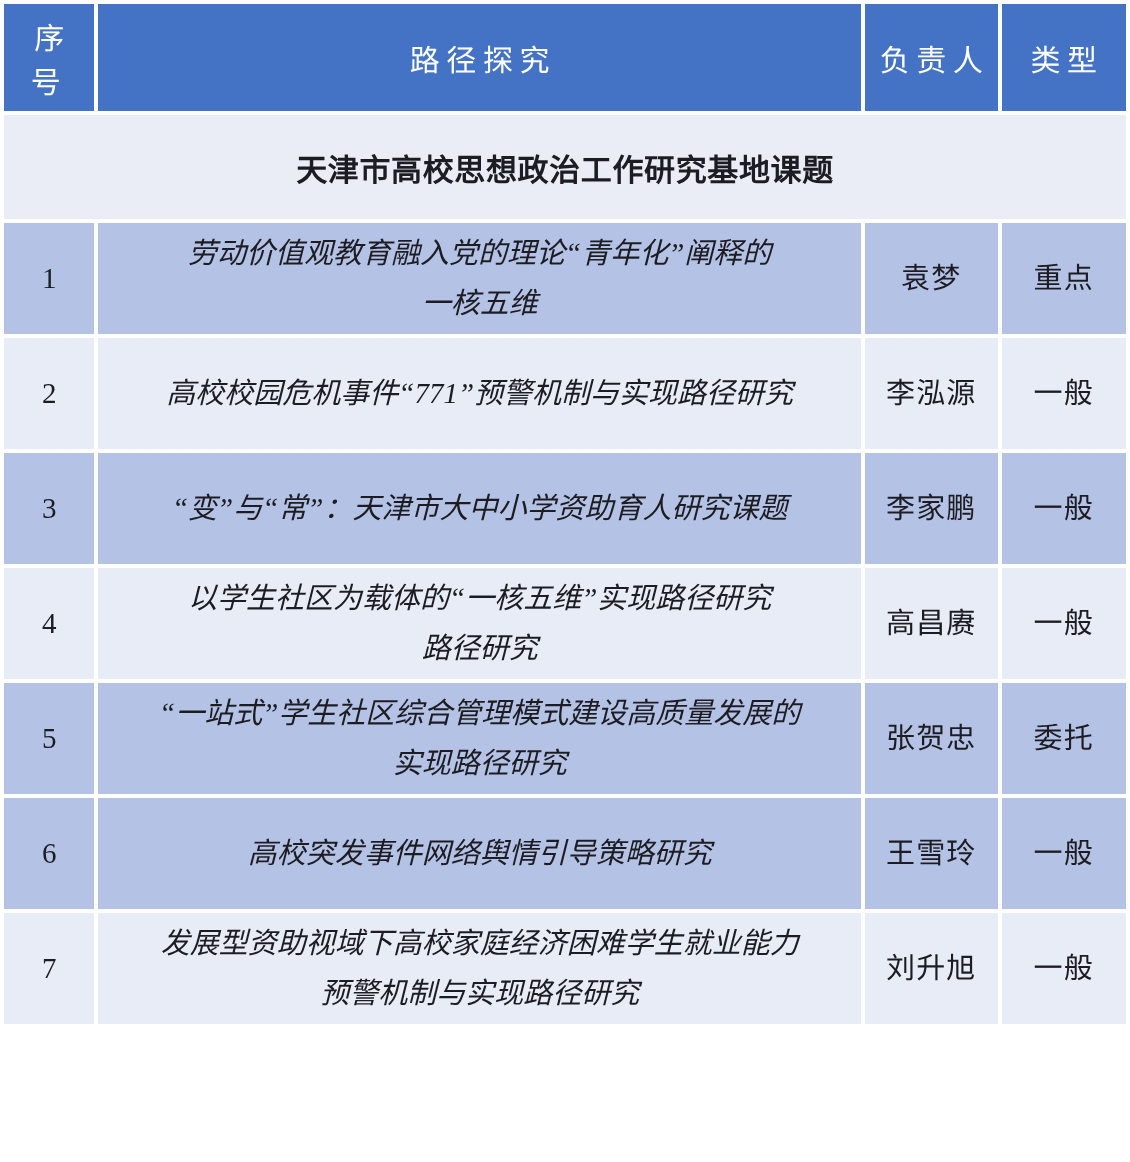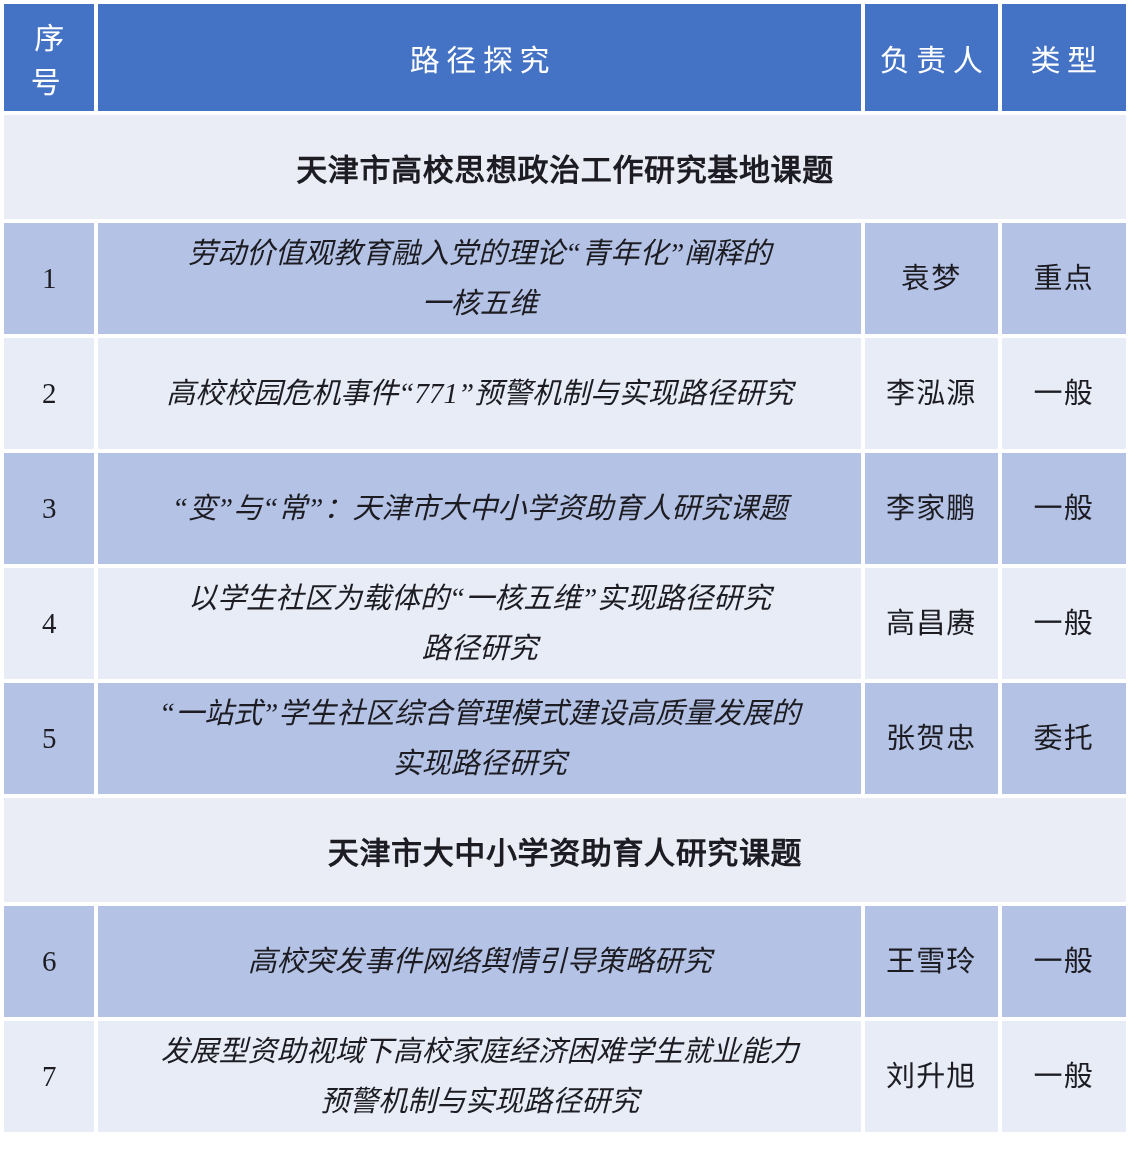--- a/index.html
+++ b/index.html
@@ -127,23 +127,20 @@
     <tr class="data-row shade-dark">
       <td class="cell-no">5</td>
       <td class="cell-title">
         <div class="t-line">“一站式”学生社区综合管理模式建设高质量发展的</div>
         <div class="t-line">实现路径研究</div>
       </td>
       <td class="cell-leader">张贺忠</td>
       <td class="cell-type">委托</td>
     </tr>
 
-    <tr class="section-row">
-      <td colspan="4">天津市大中小学资助育人研究课题</td>
-    </tr>
 
     <tr class="data-row shade-dark">
       <td class="cell-no">6</td>
       <td class="cell-title">
         <div class="t-line">高校突发事件网络舆情引导策略研究</div>
       </td>
       <td class="cell-leader">王雪玲</td>
       <td class="cell-type">一般</td>
     </tr>
 

